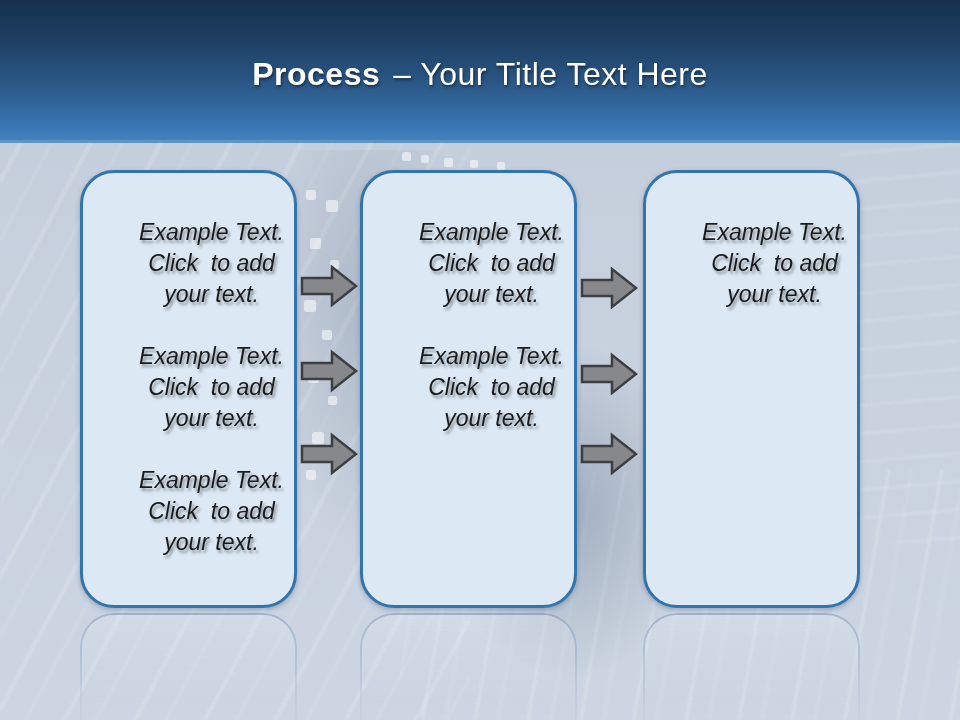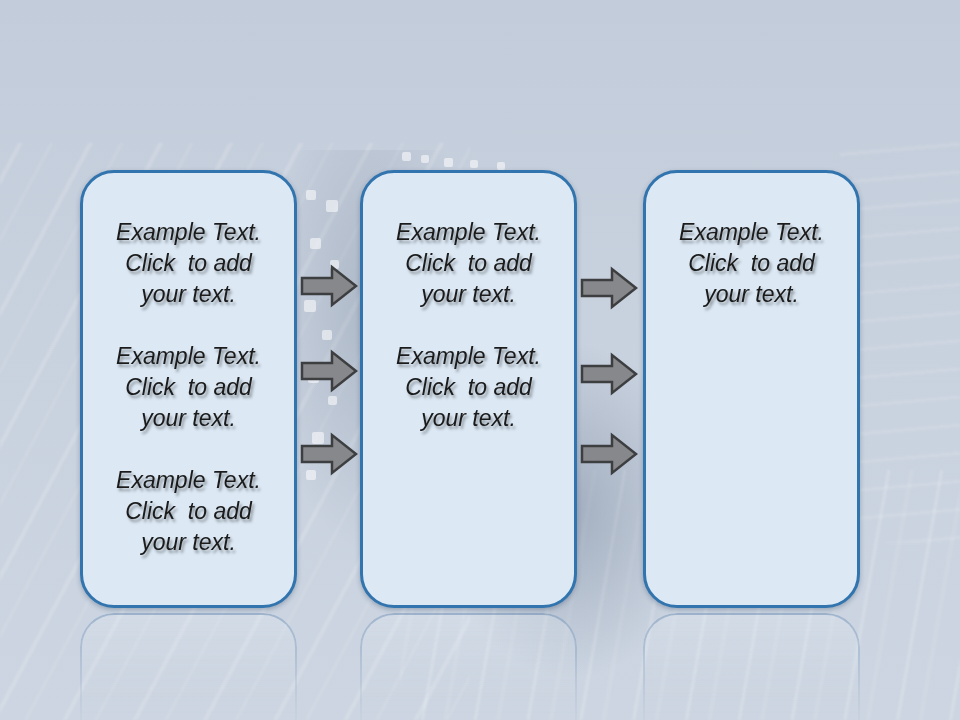--- a/index.html
+++ b/index.html
@@ -56,20 +56,21 @@
     border-radius:34px;
     box-shadow:0 2px 5px rgba(30,55,90,.30);
     padding-top:44px;
   }
   .box-1{left:80px;} .box-2{left:360px;} .box-3{left:643px;}
   .placeholder-text{
     width:100%;margin:0 0 31px 0;
     font-style:italic;font-size:23px;line-height:31px;
     color:var(--text-color,#1b1b1b);text-align:center;white-space:pre-wrap;
     text-shadow:2px 3px 3px rgba(0,0,0,.38);
+    padding-left:23px;
   }
   
   .arrow{position:absolute;width:58px;height:44px;}
   .arrows-col-1 .a1{left:300px;top:264px;} .arrows-col-1 .a2{left:300px;top:349px;} .arrows-col-1 .a3{left:300px;top:432px;}
   .arrows-col-2 .a1{left:580px;top:266px;} .arrows-col-2 .a2{left:580px;top:352px;} .arrows-col-2 .a3{left:580px;top:432px;}
   
   .reflection{
     position:absolute;top:613px;width:217px;height:107px;box-sizing:border-box;
     border:2px solid rgba(85,125,170,.55);border-bottom:none;
     border-radius:34px 34px 0 0;
@@ -77,20 +78,26 @@
     -webkit-mask-image:linear-gradient(180deg,rgba(0,0,0,.7),rgba(0,0,0,.18) 75%,rgba(0,0,0,.06));
     mask-image:linear-gradient(180deg,rgba(0,0,0,.7),rgba(0,0,0,.18) 75%,rgba(0,0,0,.06));
   }
   .refl-1{left:80px;} .refl-2{left:360px;} .refl-3{left:643px;}
 </style>
 </head>
 <body>
 
 <div class="slide">
 
+  <div class="header-band">
+    <div class="slide-title">
+      <span class="bold">Process</span>
+      <span class="rest">– Your Title Text Here</span>
+    </div>
+  </div>
 
   <div class="streaks-left"></div>
   <div class="streaks-bottom"></div>
   <div class="streaks-right"></div>
   <div class="dark-patch-left"></div>
   <div class="dark-patch-center"></div>
   <div class="chip" style="left:306px;top:190px;width:10px;height:10px"></div>
   <div class="chip" style="left:326px;top:200px;width:12px;height:12px"></div>
   <div class="chip" style="left:310px;top:238px;width:11px;height:11px"></div>
   <div class="chip" style="left:330px;top:260px;width:9px;height:9px"></div>

